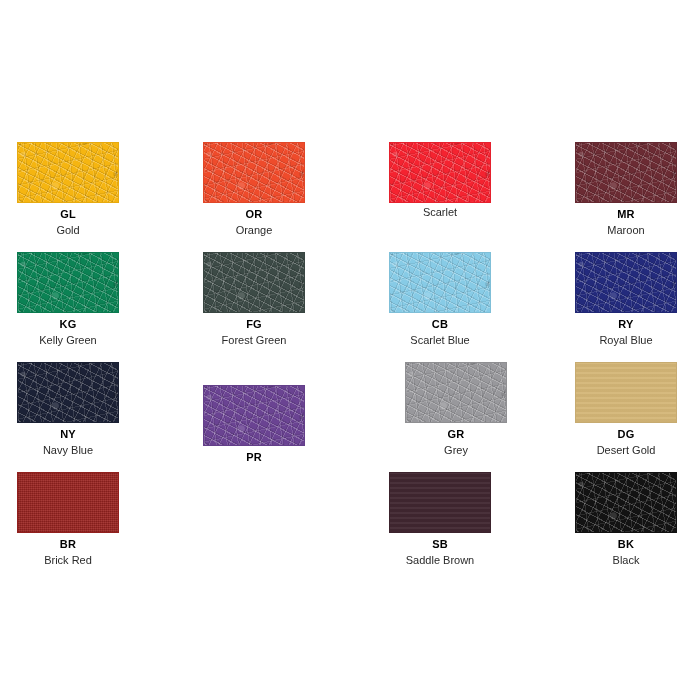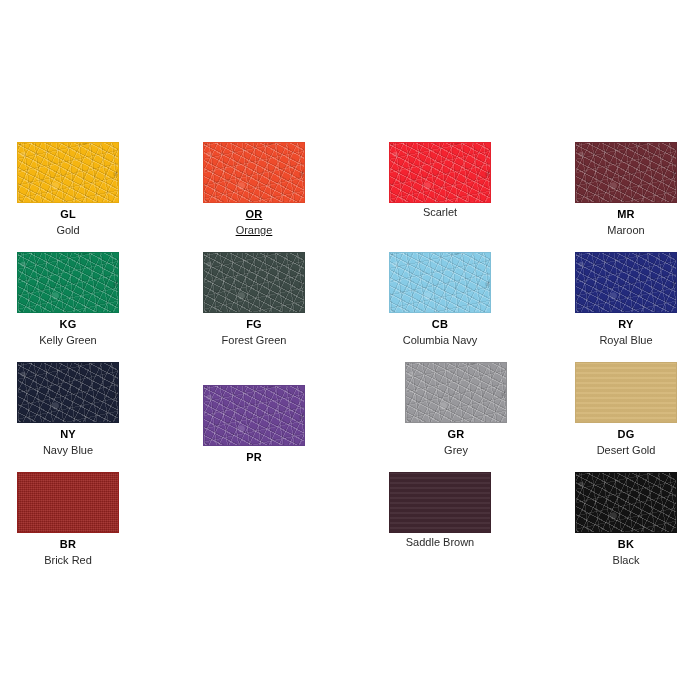--- a/index.html
+++ b/index.html
@@ -147,21 +147,21 @@
 <div id="swatch-grid">
     <div class="swatch-cell" style="left: -25px; top: 142px;">
       <div class="swatch-chip tex-crinkle" style="background: rgb(245, 181, 17);">
         <div class="tex-a"></div>
         <div class="tex-b"></div>
         <div class="tex-c"></div>
       </div>
       <div class="swatch-code">GL</div>
       <div class="swatch-name">Gold</div>
     </div>
-    <div class="swatch-cell" style="left: 161px; top: 142px; text-decoration: underline;">
+    <div class="swatch-cell" style="left: 161px; top: 142px;">
       <div class="swatch-chip tex-crinkle" style="background: rgb(238, 75, 43);">
         <div class="tex-a"></div>
         <div class="tex-b"></div>
         <div class="tex-c"></div>
       </div>
       <div class="swatch-code">OR</div>
       <div class="swatch-name">Orange</div>
     </div>
     <div class="swatch-cell" style="left: 347px; top: 142px;">
       <div class="swatch-chip tex-crinkle" style="background: rgb(244, 35, 48);">
@@ -198,21 +198,21 @@
       <div class="swatch-code">FG</div>
       <div class="swatch-name">Forest Green</div>
     </div>
     <div class="swatch-cell" style="left: 347px; top: 252px;">
       <div class="swatch-chip tex-crinkle" style="background: rgb(135, 203, 230);">
         <div class="tex-a"></div>
         <div class="tex-b"></div>
         <div class="tex-c"></div>
       </div>
       <div class="swatch-code">CB</div>
-      <div class="swatch-name">Columbia Navy</div>
+      <div class="swatch-name">Scarlet Blue</div>
     </div>
     <div class="swatch-cell" style="left: 533px; top: 252px;">
       <div class="swatch-chip tex-crinkle" style="background: rgb(35, 42, 124);">
         <div class="tex-a"></div>
         <div class="tex-b"></div>
         <div class="tex-c"></div>
       </div>
       <div class="swatch-code">RY</div>
       <div class="swatch-name">Royal Blue</div>
     </div>
@@ -259,20 +259,21 @@
       </div>
       <div class="swatch-code">BR</div>
       <div class="swatch-name">Brick Red</div>
     </div>
     <div class="swatch-cell" style="left: 347px; top: 472px;">
       <div class="swatch-chip tex-smooth" style="background: rgb(64, 38, 48);">
         <div class="tex-a"></div>
         <div class="tex-b"></div>
         <div class="tex-c"></div>
       </div>
+      <div class="swatch-code">SB</div>
       <div class="swatch-name">Saddle Brown</div>
     </div>
     <div class="swatch-cell" style="left: 533px; top: 472px;">
       <div class="swatch-chip tex-crinkle" style="background: rgb(19, 19, 19);">
         <div class="tex-a"></div>
         <div class="tex-b"></div>
         <div class="tex-c"></div>
       </div>
       <div class="swatch-code">BK</div>
       <div class="swatch-name">Black</div>

